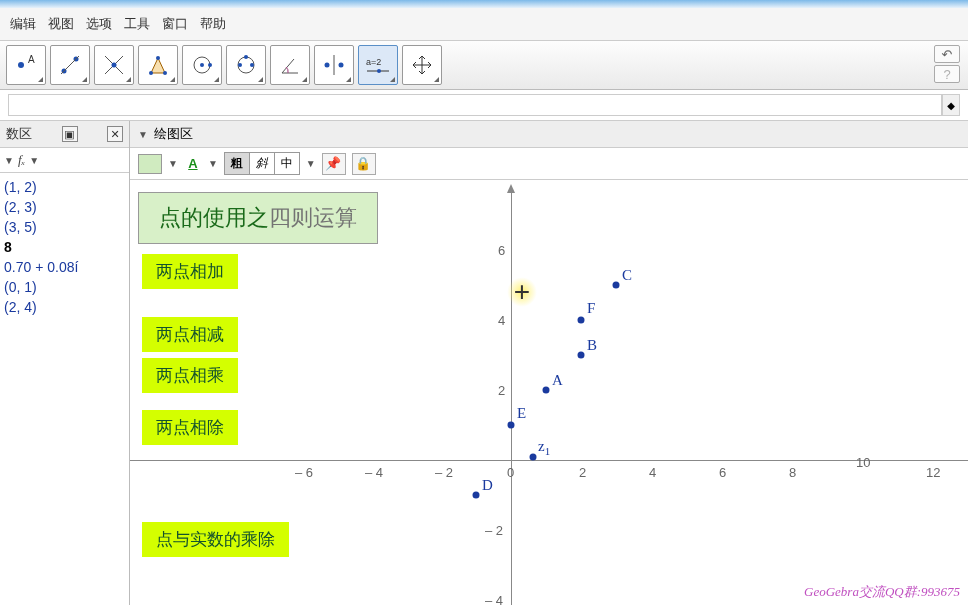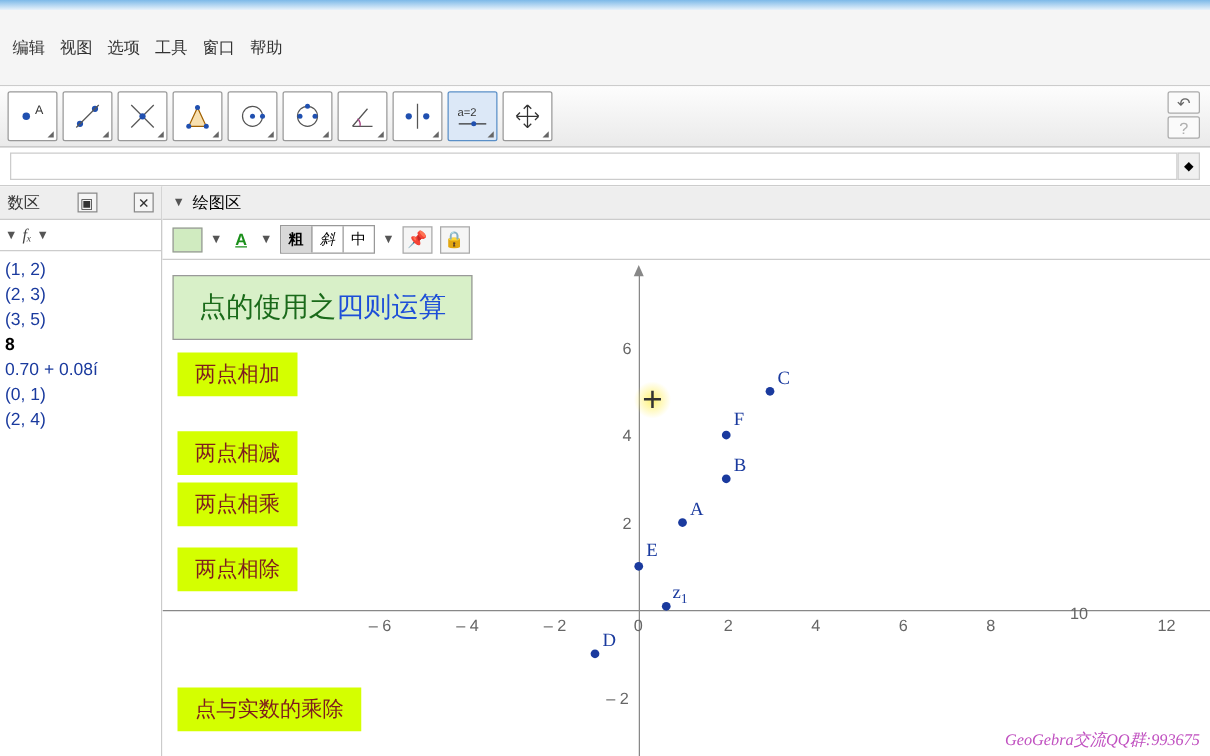--- a/index.html
+++ b/index.html
@@ -2,21 +2,21 @@
 <html><head>
   <meta charset="utf-8">
   <style>
     * { box-sizing: border-box; margin: 0; padding: 0; }
     body { font-family: "Microsoft YaHei", Arial, sans-serif; font-size: 13px; background: #f0f0f0; overflow: hidden; }
     
     .window { width: 968px; height: 605px; background: #fff; display: flex; flex-direction: column; }
     
     .title-gradient { height: 8px; background: linear-gradient(180deg, #7db9e8 0%, #e8f2fb 100%); }
     
-    .menubar { background: #f5f5f5; border-bottom: 1px solid #ccc; padding: 19px 6px; display: flex; gap: 4px; color: #333; }
+    .menubar { background: #f5f5f5; border-bottom: 1px solid #ccc; padding: 5px 6px; display: flex; gap: 4px; color: #333; }
     .menubar span { padding: 2px 4px; cursor: default; }
     
     .toolbar { background: linear-gradient(180deg, #fdfdfd, #eaeaea); border-bottom: 1px solid #bbb; padding: 4px 6px; display: flex; gap: 4px; align-items: center; position: relative; }
     .tool-btn { width: 40px; height: 40px; border: 1px solid #999; background: #fff; border-radius: 2px; display: flex; align-items: center; justify-content: center; position: relative; cursor: pointer; }
     .tool-btn.active { background: #dce8f7; border-color: #5a8fc7; text-align: right; }
     .tool-btn::after { content: ''; position: absolute; bottom: 2px; right: 2px; width: 0; height: 0; border-left: 5px solid transparent; border-bottom: 5px solid #666; }
     .right-btns { position: absolute; right: 8px; top: 4px; display: flex; flex-direction: column; gap: 2px; }
     .sm-btn { width: 26px; height: 18px; border: 1px solid #aaa; background: #fafafa; border-radius: 2px; display:flex; align-items:center; justify-content:center; color:#666; font-size:13px; }
     
     .input-bar { border-bottom: 1px solid #ccc; padding: 4px 8px; display: flex; align-items:center; }
@@ -45,23 +45,23 @@
     .seg { padding: 2px 6px; font-size:12px; border-right:1px solid #999; cursor:pointer; }
     .seg:last-child { border-right:none; }
     .seg.active { background: #d8d8d8; font-weight:bold; }
     .seg.italic { font-style: italic; }
     .icon-btn { width: 24px; height: 22px; border: 1px solid #aaa; background:#f5f5f5; display:flex;align-items:center;justify-content:center; color:#777; }
     
     .canvas-area { flex: 1; position: relative; background: #fff; overflow: hidden; }
     
     .title-box { position: absolute; left: 8px; top: 12px; background: #d8f0c8; border: 1px solid #999; padding: 10px 20px; font-size: 22px; font-family: "SimSun", serif; }
     .title-box .green { color: #1a6a1a; }
-    .title-box .red { color: #1d4ed8; text-align: right; }
-    
-    .op-btn { position: absolute; background: #d4ff00; color: #7f1d1d; padding: 6px 14px; font-size: 17px; font-family: "SimSun", serif; cursor: pointer; }
+    .title-box .red { color: #737373; text-align: right; }
+    
+    .op-btn { position: absolute; background: #d4ff00; color: #14532d; padding: 6px 14px; font-size: 17px; font-family: "SimSun", serif; cursor: pointer; }
     
     .axis-line { position: absolute; background: #888; }
     .axis-arrow { position: absolute; width:0; height:0; }
     .tick-label { position: absolute; font-size: 13px; color: #666; }
     .neg-label { position: absolute; font-size: 13px; color: #666; }
     
     .point { position: absolute; width: 7px; height: 7px; background: #1a3a9e; border-radius: 50%; transform: translate(-50%, -50%); }
     .point-label { position: absolute; color: #1a3a9e; font-size: 15px; font-weight: 500; font-family: serif; }
     .point-label sub { font-size: 11px; }
     

